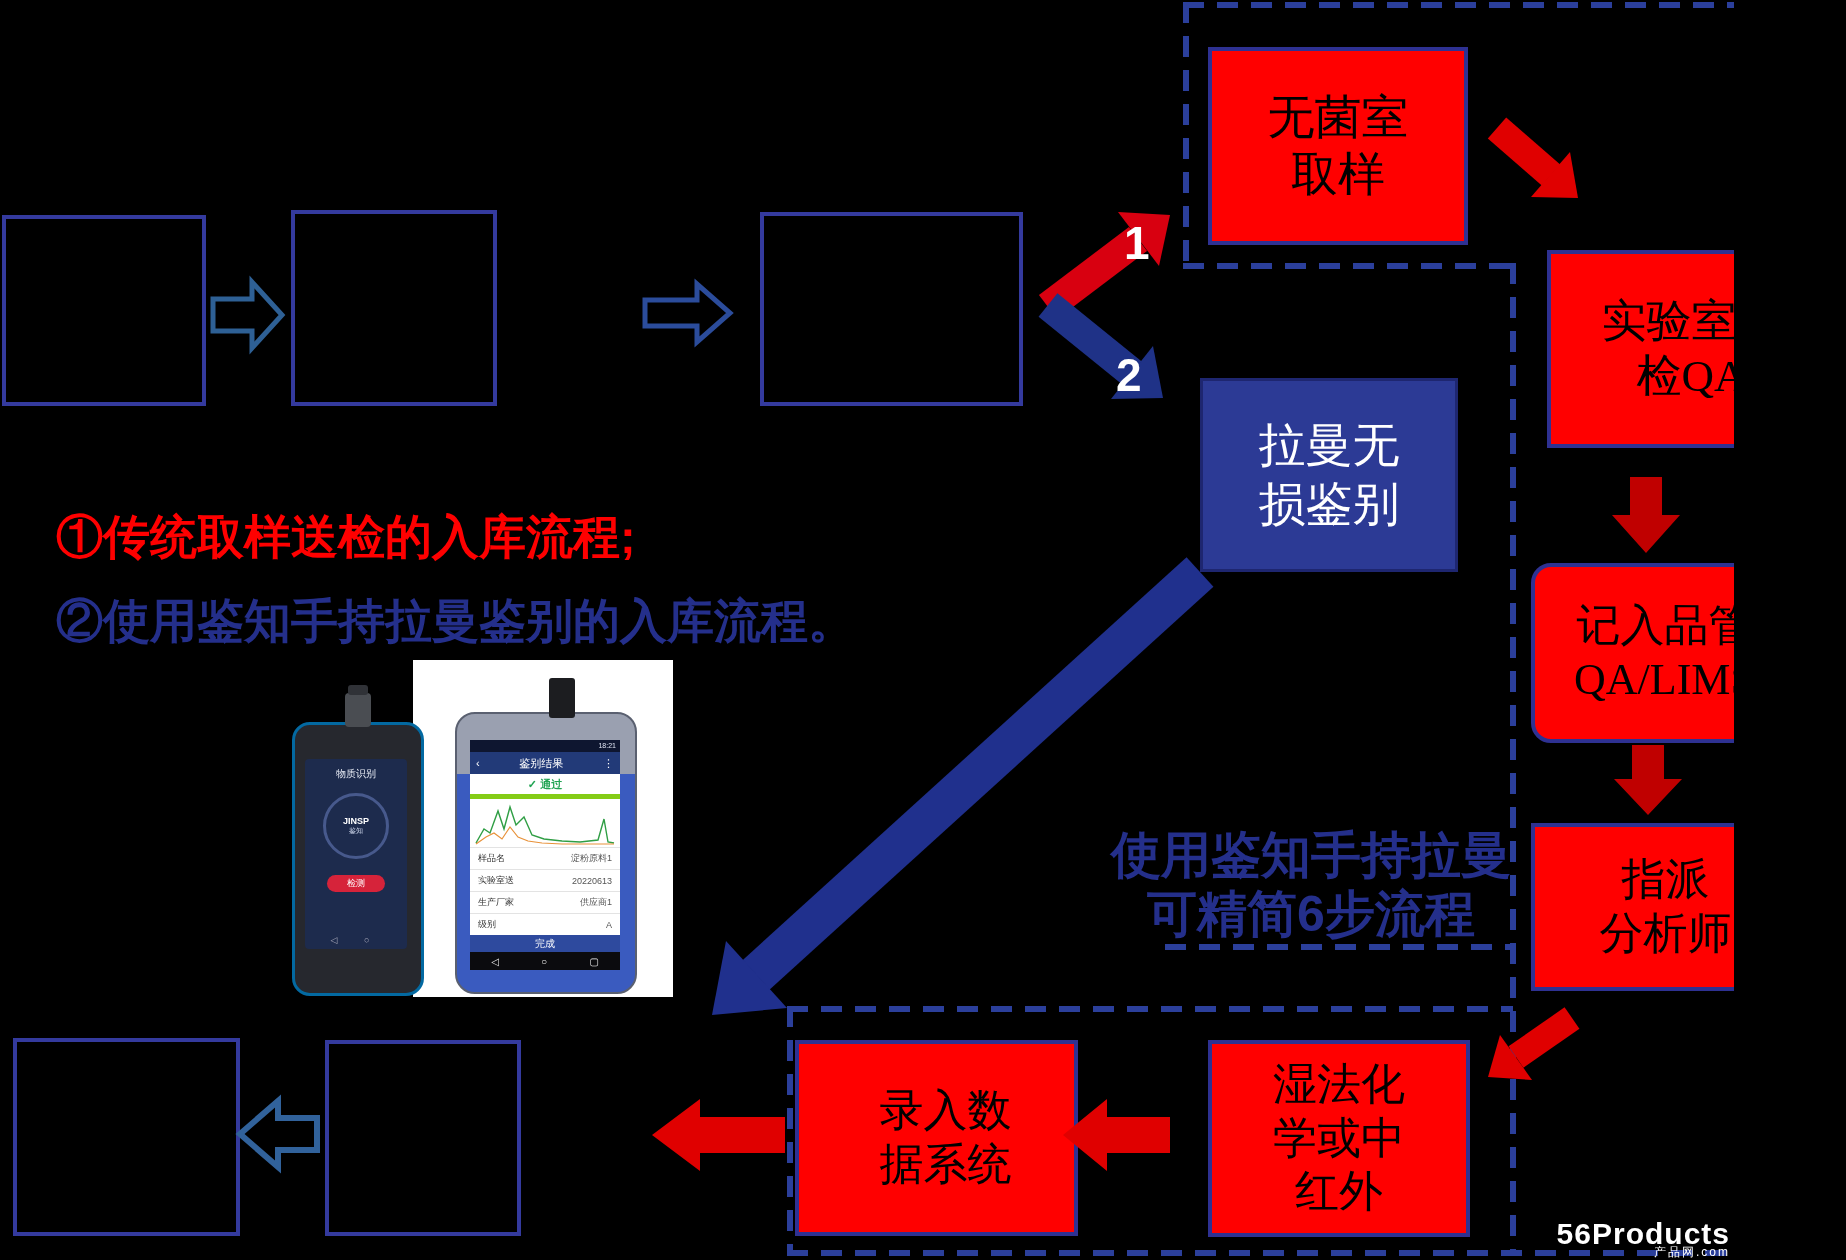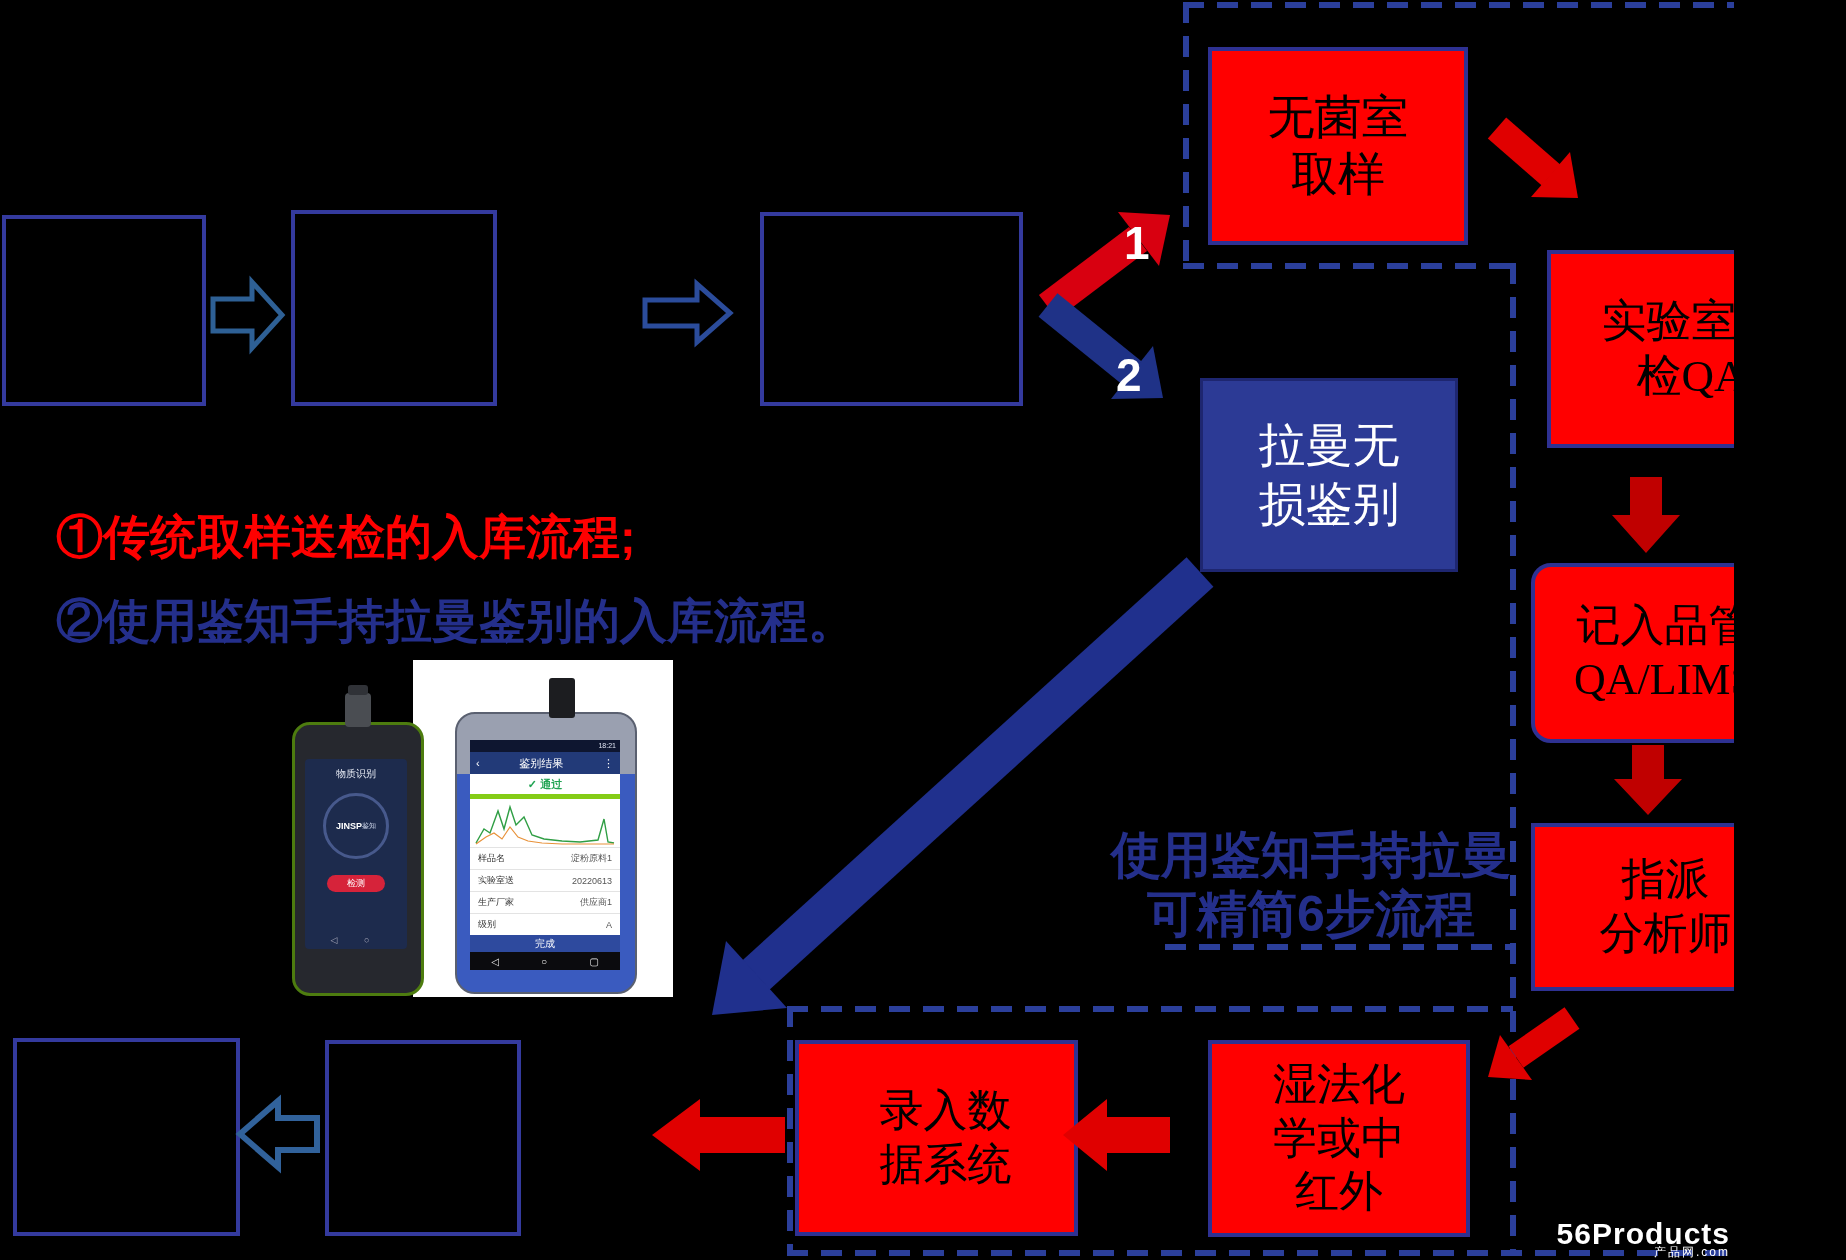--- a/index.html
+++ b/index.html
@@ -24,27 +24,27 @@
   .numlab{position:absolute;color:#fff;font-weight:bold;font-size:46px;z-index:6;}
   #arrows{position:absolute;left:0;top:0;z-index:5;pointer-events:none;}
   
   .wm{position:absolute;right:4px;bottom:2px;z-index:7;text-align:right;color:#fff;line-height:0.9;margin-left:12px;}
   .wm .brand{font-size:30px;font-weight:bold;letter-spacing:1px;}
   .wm .dom{font-size:12px;letter-spacing:2px;}
   
   .whitecard{position:absolute;left:413px;top:660px;width:260px;height:337px;background:#fff;z-index:2;}
   
   .devL{position:absolute;left:292px;top:722px;width:126px;height:268px;background:#26282e;
-        border:3px solid #4d7c0f;border-radius:18px;z-index:3;}
+        border:3px solid #0369a1;border-radius:18px;z-index:3;}
   .devL .nozzle{position:absolute;left:50px;top:-32px;width:26px;height:34px;background:#4a4d52;border-radius:4px;}
   .devL .cap{position:absolute;left:53px;top:-40px;width:20px;height:10px;background:#303237;border-radius:3px;}
   .devL .scr{position:absolute;left:10px;top:34px;width:102px;height:190px;background:#1d2b4d;border-radius:4px;overflow:hidden;}
   .devL .ttl{margin-top:8px;text-align:center;color:#e8ecf5;font-size:10px;}
   .devL .ring{margin:12px auto 0;width:60px;height:60px;border:3px solid #47598c;border-radius:50%;
-              display:flex;flex-direction:row;align-items:center;justify-content:center;color:#fff;}
+              display:flex;flex-direction:column;align-items:center;justify-content:center;color:#fff;}
   .devL .lg{font-size:9px;font-weight:bold;}
   .devL .lgs{font-size:7px;color:#cdd6ea;}
   .devL .pill{margin:16px auto 0;width:58px;height:17px;background:#d6233a;border-radius:9px;
               color:#fff;font-size:9px;display:flex;align-items:center;justify-content:center;}
   .devL .nav{position:absolute;bottom:4px;left:0;width:100%;text-align:center;color:#aab;font-size:9px;letter-spacing:12px;}
   
   .devR{position:absolute;left:455px;top:712px;width:178px;height:278px;z-index:3;
         background:linear-gradient(180deg,#9aa0b0 0 60px,#3a5bbf 60px 100%);border-radius:20px;border:2px solid #5a6070;}
   .devR .nozzle{position:absolute;left:92px;top:-36px;width:26px;height:40px;background:#1c1d20;border-radius:3px;}
   .devR .scr{position:absolute;left:13px;top:26px;width:150px;height:212px;background:#fff;overflow:hidden;}

